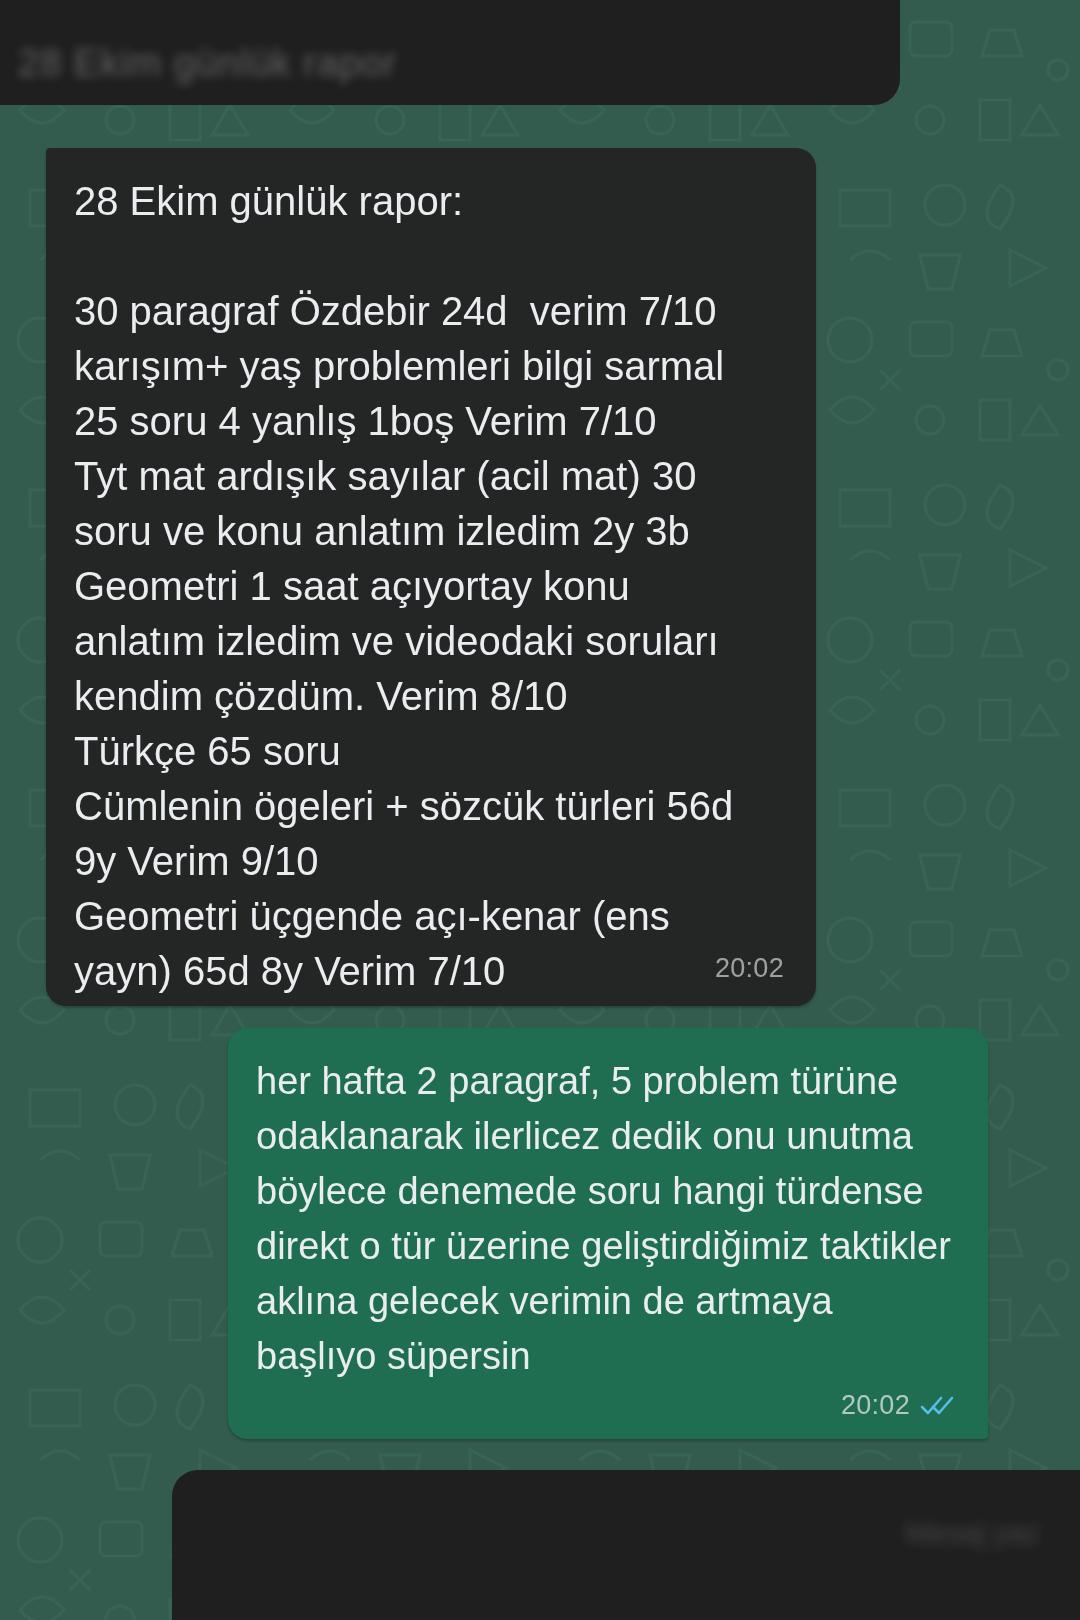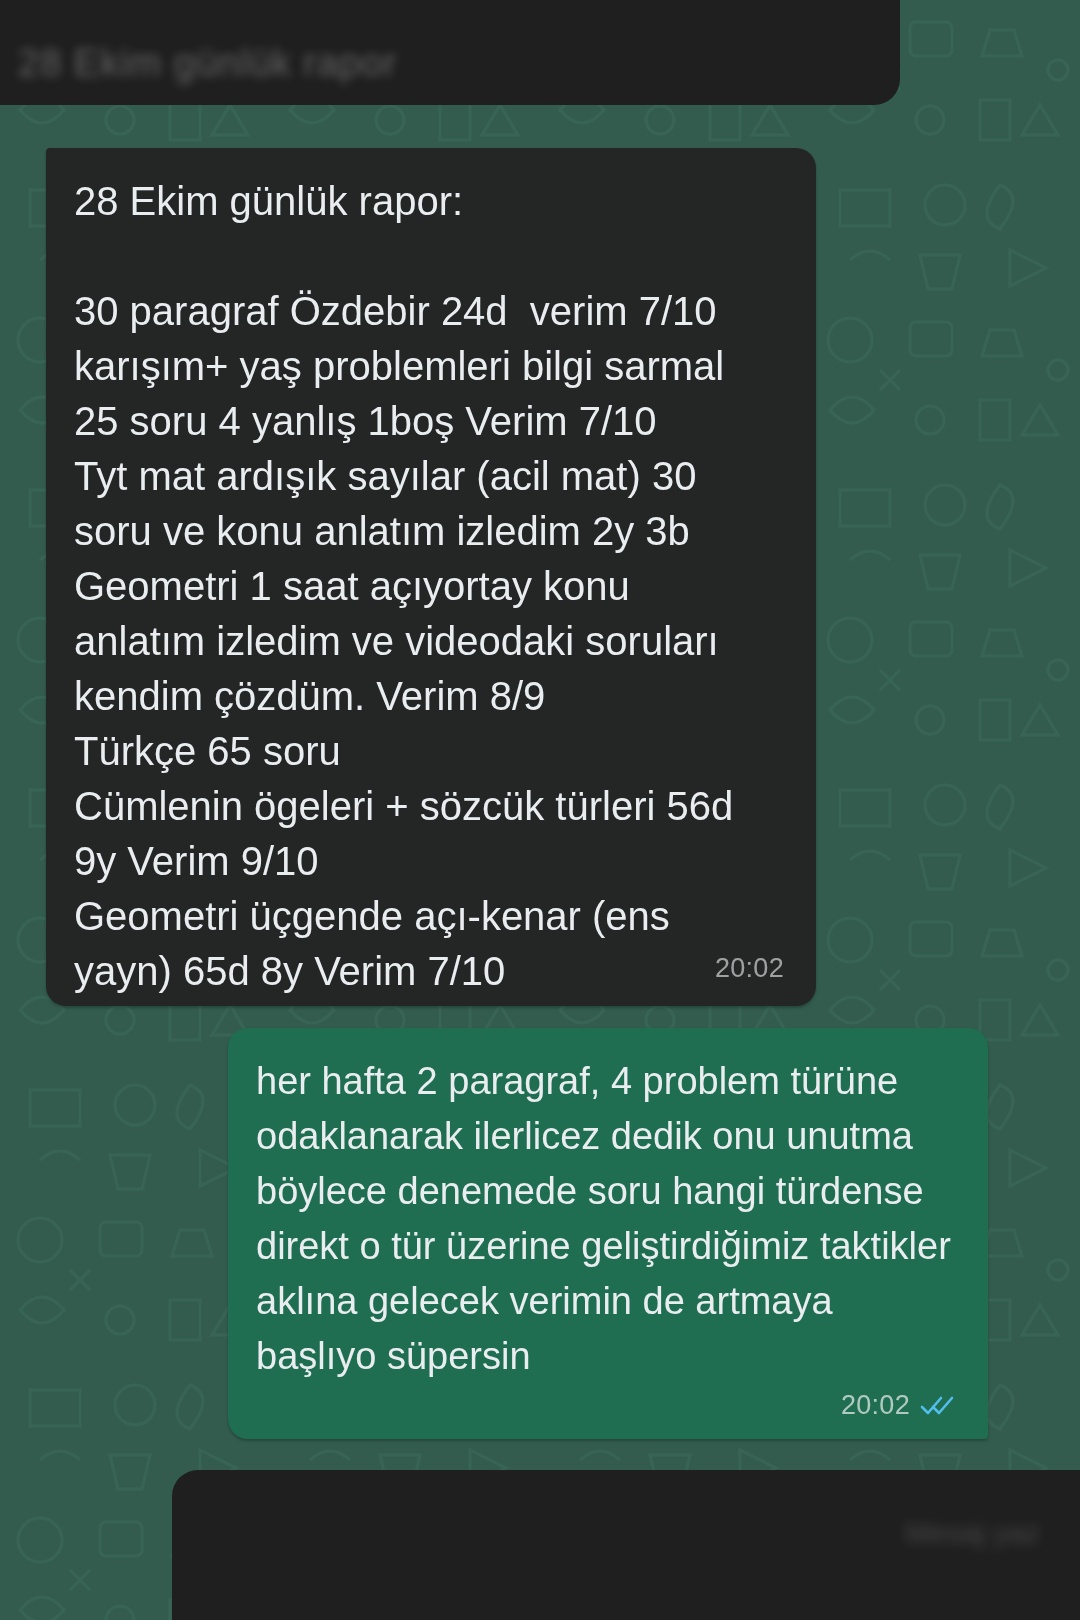--- a/index.html
+++ b/index.html
@@ -185,33 +185,33 @@
   <div class="bubble bubble-in">
     <p class="msg-text"><span>28 Ekim günlük rapor:
 
 30 paragraf Özdebir 24d  verim </span><span class="u">7/10</span><span>
 karışım+ yaş problemleri bilgi sarmal
 25 soru 4 yanlış 1boş Verim </span><span class="u">7/10</span><span>
 Tyt mat ardışık sayılar (acil mat) 30
 soru ve konu anlatım izledim 2y 3b
 Geometri 1 saat açıyortay konu
 anlatım izledim ve videodaki soruları
-kendim çözdüm. Verim </span><span class="u">8/9</span><span>
+kendim çözdüm. Verim </span><span class="u">8/10</span><span>
 Türkçe 65 soru
 Cümlenin ögeleri + sözcük türleri 56d
 9y Verim 9/10
 Geometri üçgende açı-kenar (ens
 yayn) 65d 8y Verim </span><span class="u">7/10</span></p>
     <div class="meta">
       <span class="time">20:02</span>
     </div>
   </div>
 
   <div class="bubble bubble-out">
-    <p class="msg-text">her hafta 2 paragraf, 4 problem türüne odaklanarak ilerlicez dedik onu unutma böylece denemede soru hangi türdense direkt o tür üzerine geliştirdiğimiz taktikler aklına gelecek verimin de artmaya başlıyo süpersin</p>
+    <p class="msg-text">her hafta 2 paragraf, 5 problem türüne odaklanarak ilerlicez dedik onu unutma böylece denemede soru hangi türdense direkt o tür üzerine geliştirdiğimiz taktikler aklına gelecek verimin de artmaya başlıyo süpersin</p>
     <div class="meta">
       <span class="time">20:02</span>
       <span class="ticks">
         <svg viewBox="0 0 36 24" width="36" height="24" aria-hidden="true">
           <path d="M2 13 l6 6 l13 -15" fill="none" stroke="#53bdeb" stroke-width="2.6" stroke-linecap="round" stroke-linejoin="round"></path>
           <path d="M13 13 l6 6 l13 -15" fill="none" stroke="#53bdeb" stroke-width="2.6" stroke-linecap="round" stroke-linejoin="round"></path>
         </svg>
       </span>
     </div>
   </div>

